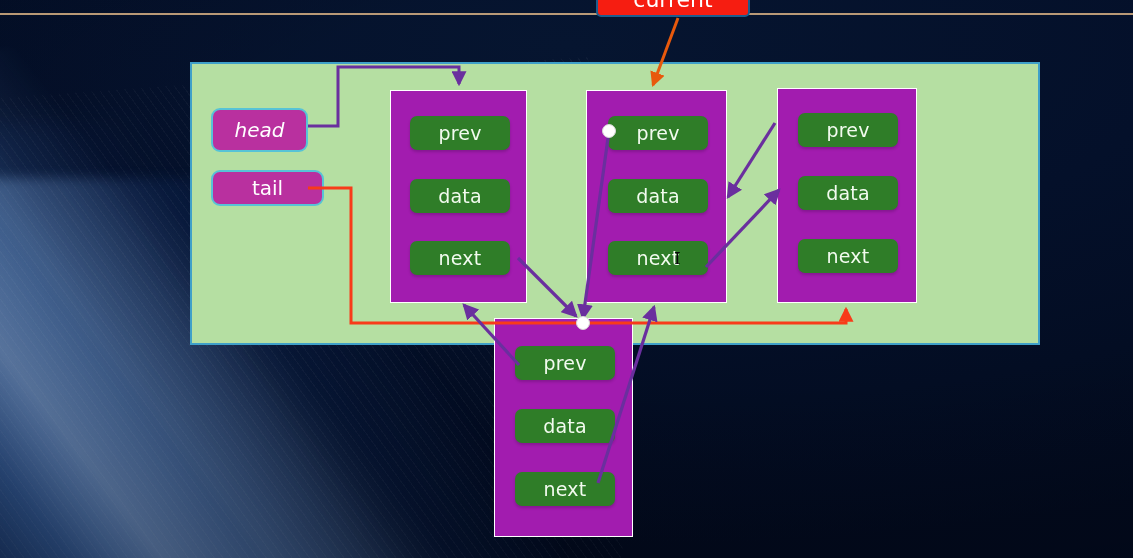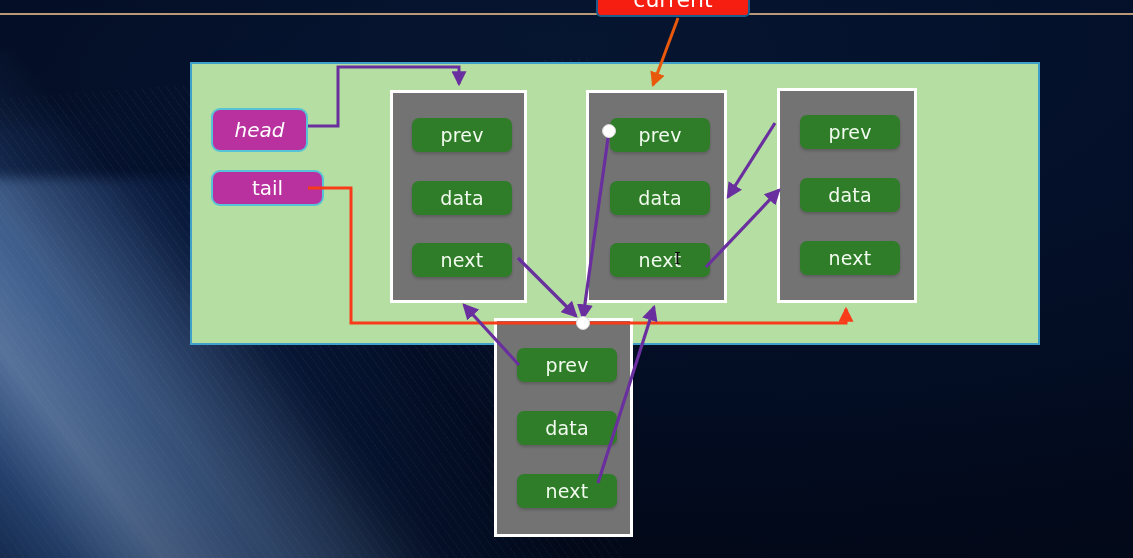--- a/index.html
+++ b/index.html
@@ -107,22 +107,22 @@
     width: 850px;
     height: 283px;
     background: #b5dfa2;
     border: 2px solid #3fa0c9;
     box-sizing: border-box;
   }
 
   
   .node {
     position: absolute;
-    background: #737373;
-    border: 3px solid #ffffff;
+    background: #a21caf;
+    border: 1px solid #ffffff;
     box-sizing: border-box;
   }
   .field {
     position: absolute;
     background: #2f7d28;
     border-radius: 7px;
     color: #f2fbef;
     font-size: 19px;
     display: flex;
     align-items: center;

